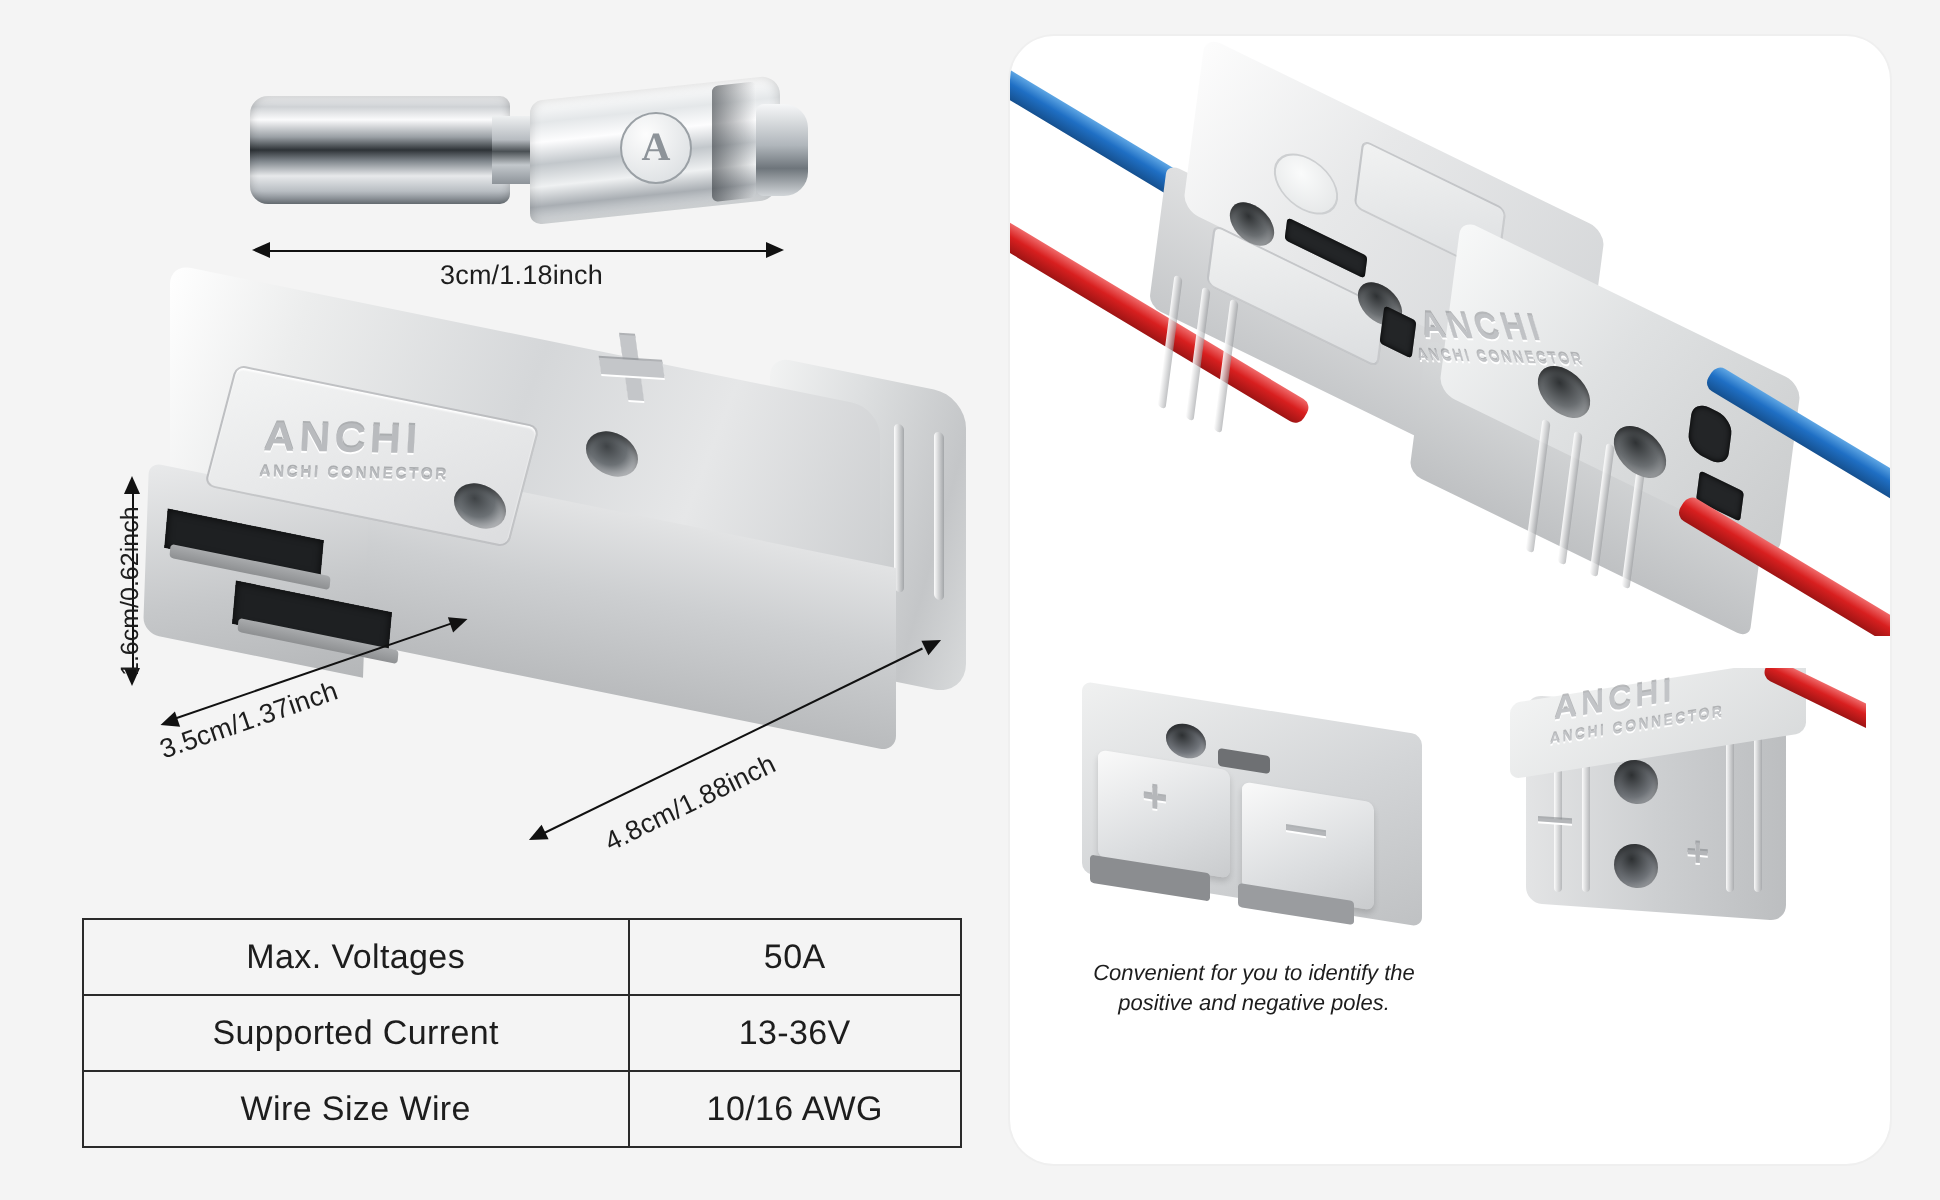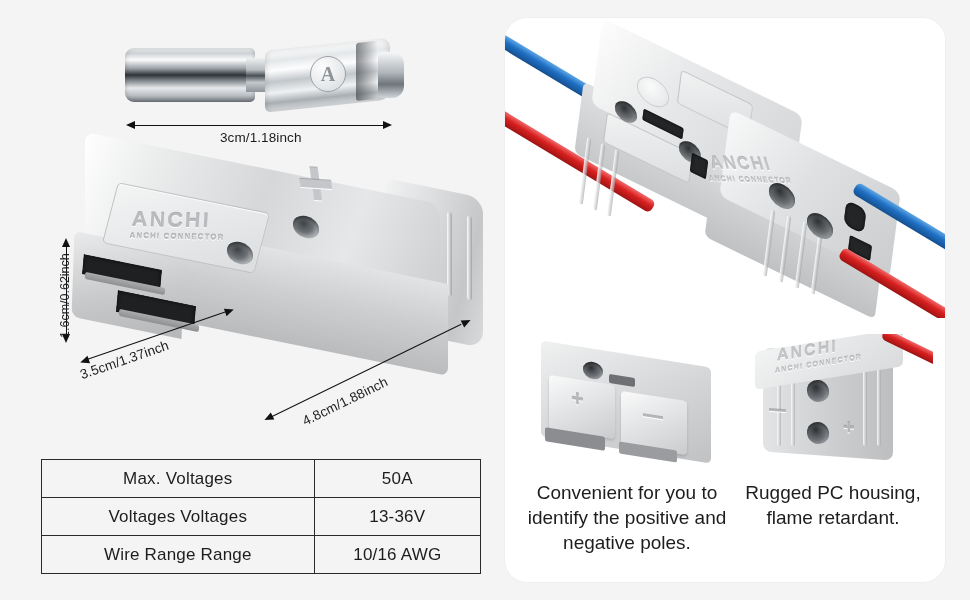--- a/index.html
+++ b/index.html
@@ -235,21 +235,21 @@
     border:1px solid rgba(165,168,171,.5);border-radius:4px;
   }
 
   
   .tiles{position:absolute;left:0;top:316px;width:440px;height:248px;}
   .tile{position:absolute;width:200px;}
   .tile.a{left:22px;}
   .tile.b{left:228px;}
   .tile-img{position:relative;width:200px;height:130px;overflow:hidden;}
   .tile-cap{
-    margin-top:16px;text-align:center;font-size:19px;line-height:1.32;color:#1d1d1d;
+    margin-top:16px;text-align:center;font-size:11px;line-height:1.32;color:#1d1d1d;font-style:italic;
   }
 
   
   .ta-base{
     position:absolute;left:14px;top:20px;width:170px;height:96px;
     transform:skewY(9deg);
     background:linear-gradient(150deg,#f0f1f1,#d3d5d7 55%,#bfc1c3);
     border-radius:5px;
   }
   .ta-pole{
@@ -370,25 +370,25 @@
       <div class="dim-label" style="left:300px;top:415px;transform:rotate(-26deg);transform-origin:left top;">4.8cm/1.88inch</div>
     </div>
 
     <table class="spec-table">
       <tbody>
         <tr>
           <td class="k">Max. Voltages</td>
           <td class="v">50A</td>
         </tr>
         <tr>
-          <td class="k">Voltages Voltages</td>
+          <td class="k">Supported Current</td>
           <td class="v">13-36V</td>
         </tr>
         <tr>
-          <td class="k">Wire Range Range</td>
+          <td class="k">Wire Size Wire</td>
           <td class="v">10/16 AWG</td>
         </tr>
       </tbody>
     </table>
   </div>
 
   <div class="card">
 
     <div class="hero">
       <div class="wire blue" style="left:-20px;top:6px;width:230px;height:13px;transform:rotate(31deg);transform-origin:left center;"></div>
@@ -455,18 +455,17 @@
           <div class="tb-rib" style="left:144px;top:20px;"></div>
           <div class="tb-head"></div>
           <div class="tb-emb" style="left:44px;top:8px;font-size:16px;">ANCHI</div>
           <div class="tb-emb" style="left:42px;top:26px;font-size:7px;letter-spacing:1.2px;">ANCHI CONNECTOR</div>
           <div class="tb-hole" style="left:74px;top:46px;"></div>
           <div class="tb-hole" style="left:74px;top:88px;"></div>
           <div class="tb-mark" style="left:36px;top:66px;font-size:17px;">—</div>
           <div class="tb-mark" style="left:110px;top:82px;font-size:20px;">+</div>
           <div class="wire red" style="left:150px;top:-6px;width:70px;height:11px;transform:rotate(26deg);transform-origin:left center;"></div>
         </div>
-        <div class="tile-cap">Rugged PC housing, flame retardant.</div>
       </div>
 
     </div>
   </div>
 </div>
 
 </body></html>

